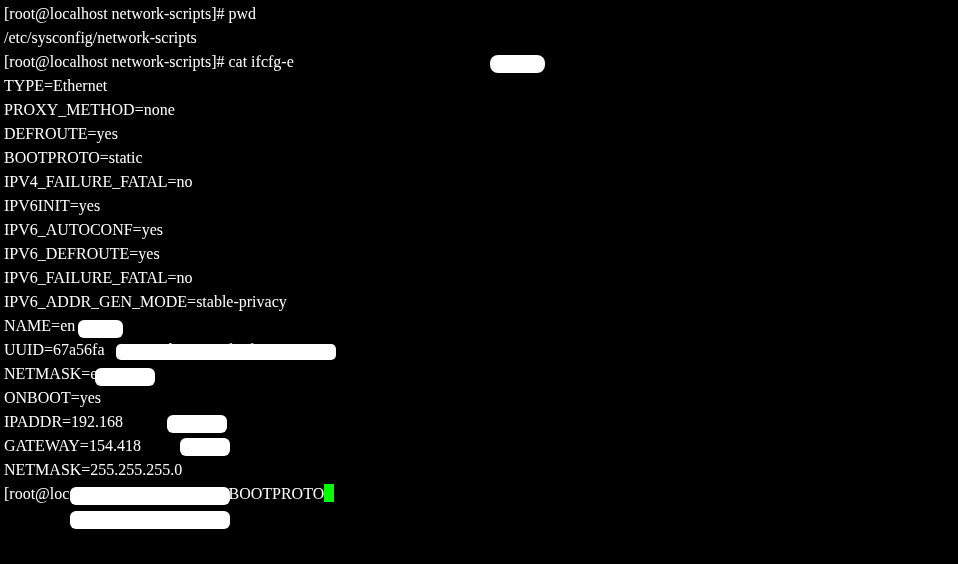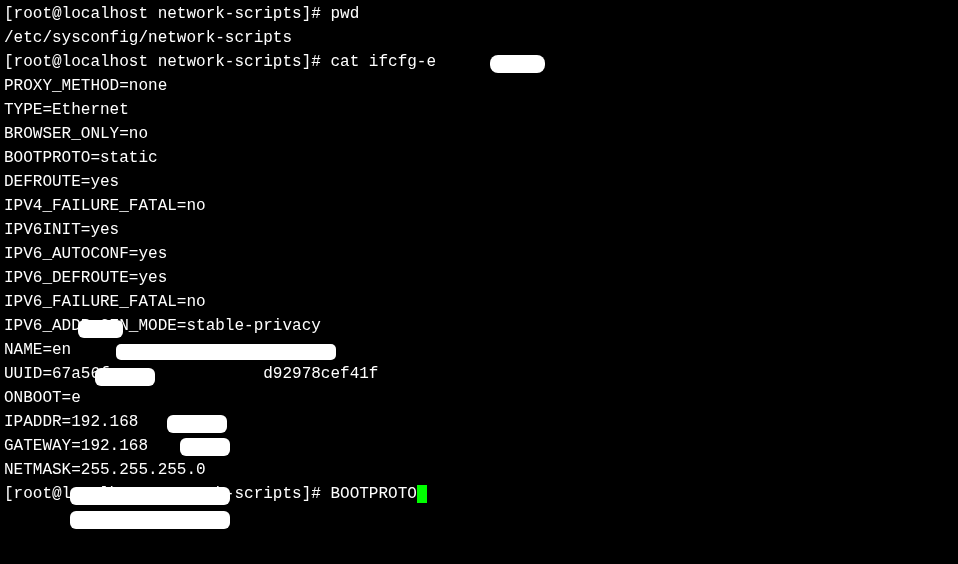--- a/index.html
+++ b/index.html
@@ -15,20 +15,21 @@
       line-height: 1.5;
       padding: 2px 4px;
       width: 958px;
       height: 564px;
       overflow: hidden;
       position: relative;
     }
     .terminal-line {
       white-space: pre;
       position: relative;
+      font-family: Liberation Serif, serif;
     }
     .cursor {
       display: inline-block;
       width: 10px;
       height: 18px;
       background-color: #00ff00;
       vertical-align: text-bottom;
     }
     .redaction {
       position: absolute;
@@ -92,36 +93,36 @@
       border-radius: 6px;
     }
   </style>
 </head>
 <body>
 
 <div>
   <div class="terminal-line"><span>[root@localhost network-scripts]# </span><span>pwd</span></div>
   <div class="terminal-line"><span>/etc/sysconfig/network-scripts</span></div>
   <div class="terminal-line"><span>[root@localhost network-scripts]# </span><span>cat ifcfg-e</span></div>
+  <div class="terminal-line"><span>TYPE=Ethernet</span></div>
   <div class="terminal-line"><span>PROXY_METHOD=none</span></div>
-  <div class="terminal-line"><span>TYPE=Ethernet</span></div>
-  <div class="terminal-line"><span>BROWSER_ONLY=no</span></div>
+  <div class="terminal-line"><span>DEFROUTE=yes</span></div>
   <div class="terminal-line"><span>BOOTPROTO=static</span></div>
-  <div class="terminal-line"><span>DEFROUTE=yes</span></div>
   <div class="terminal-line"><span>IPV4_FAILURE_FATAL=no</span></div>
   <div class="terminal-line"><span>IPV6INIT=yes</span></div>
   <div class="terminal-line"><span>IPV6_AUTOCONF=yes</span></div>
   <div class="terminal-line"><span>IPV6_DEFROUTE=yes</span></div>
   <div class="terminal-line"><span>IPV6_FAILURE_FATAL=no</span></div>
   <div class="terminal-line"><span>IPV6_ADDR_GEN_MODE=stable-privacy</span></div>
   <div class="terminal-line"><span>NAME=en</span></div>
   <div class="terminal-line"><span>UUID=67a56fa               d92978cef41f</span></div>
-  <div class="terminal-line"><span>ONBOOT=e</span></div>
+  <div class="terminal-line"><span>NETMASK=e</span></div>
+  <div class="terminal-line"><span>ONBOOT=yes</span></div>
   <div class="terminal-line"><span>IPADDR=192.168</span></div>
-  <div class="terminal-line"><span>GATEWAY=192.168</span></div>
+  <div class="terminal-line"><span>GATEWAY=154.418</span></div>
   <div class="terminal-line"><span>NETMASK=255.255.255.0</span></div>
   <div class="terminal-line"><span>[root@localhost network-scripts]# </span><span>BOOTPROTO</span><span class="cursor"></span></div>
 </div>
 
 <div class="redaction r1"></div>
 <div class="redaction r2"></div>
 <div class="redaction r3"></div>
 <div class="redaction r4"></div>
 <div class="redaction r5"></div>
 <div class="redaction r6"></div>

